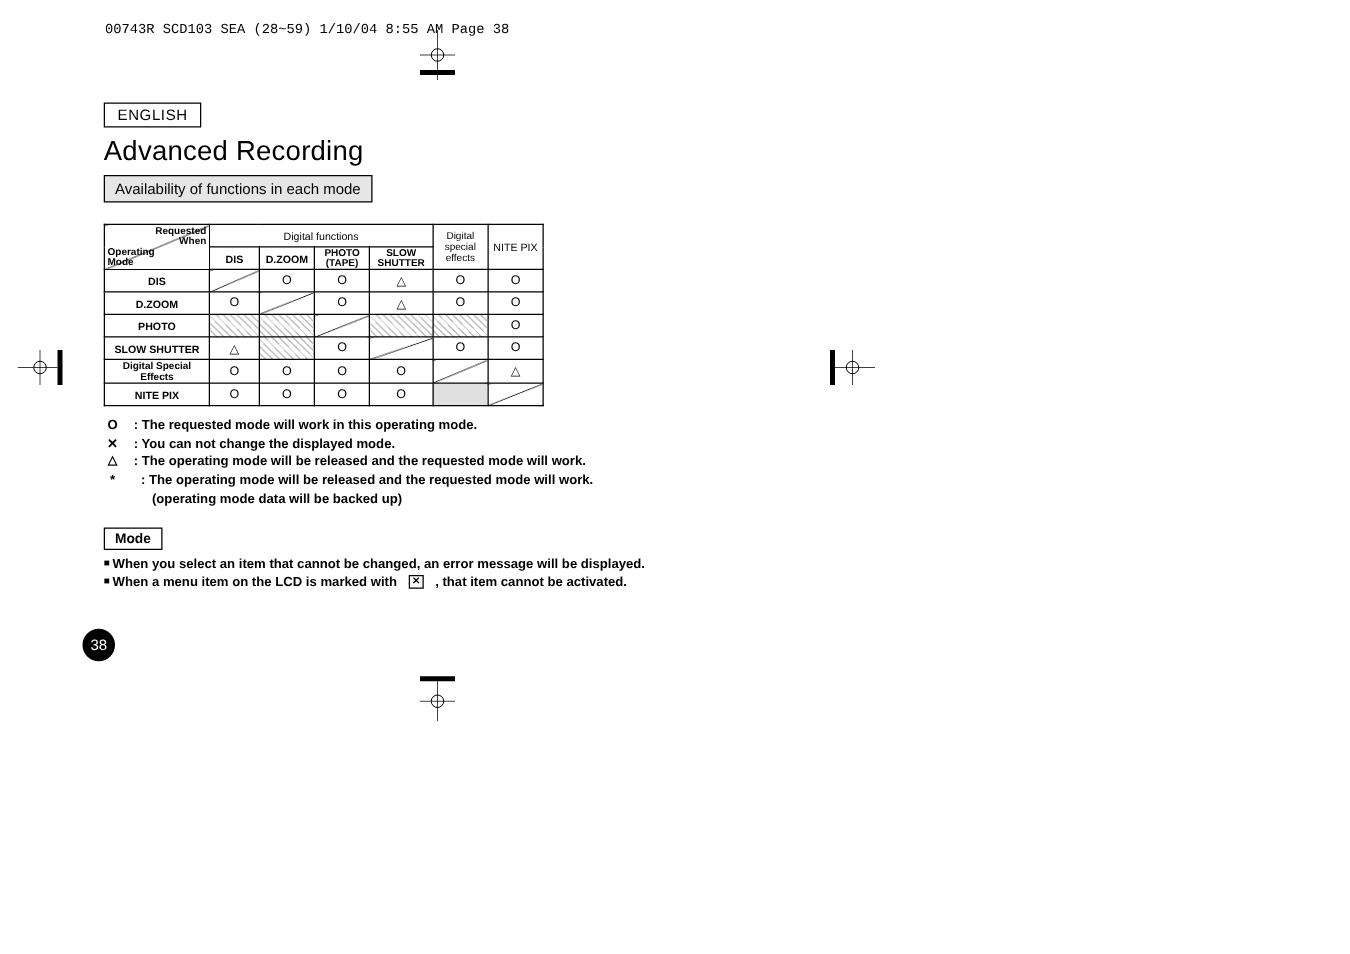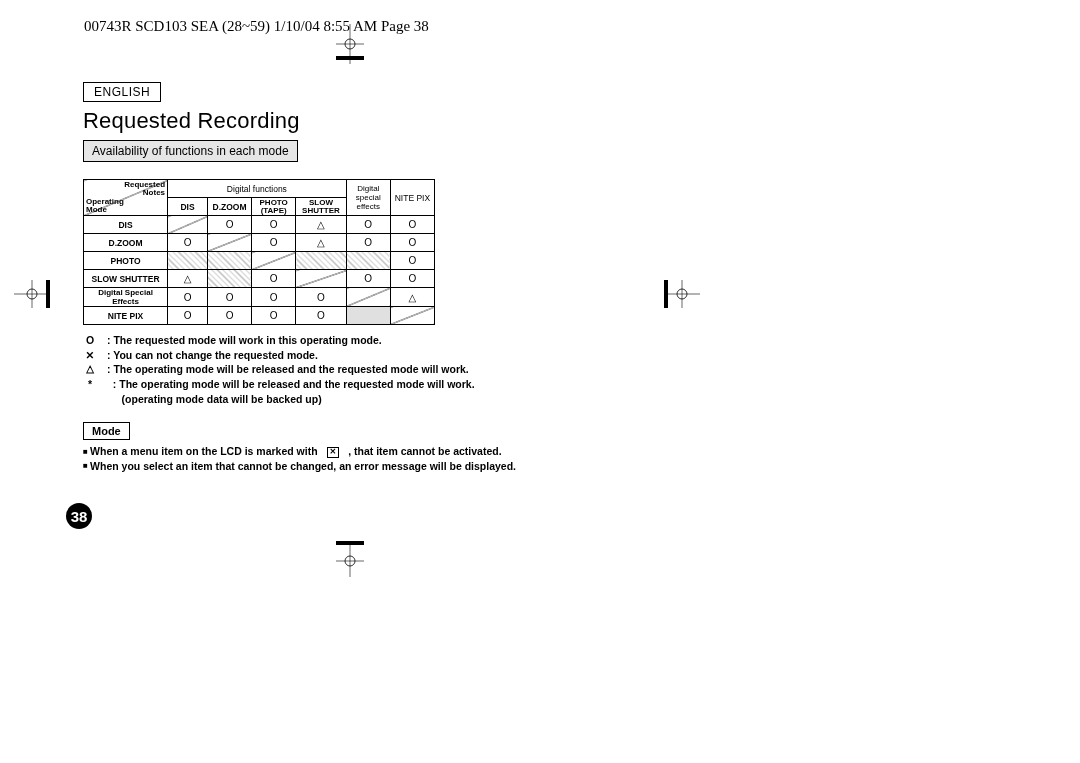--- a/index.html
+++ b/index.html
@@ -1,20 +1,20 @@
 <!DOCTYPE html>
 <html><head>
 <meta charset="utf-8">
 <style>
   html,body{margin:0;padding:0;background:#fff;font-family:Arial,Helvetica,sans-serif;color:#000}
   .page{position:relative;width:1080px;height:763px;overflow:hidden}
   
   .crop{position:absolute}
   .crop svg{display:block}
-  .header-text{position:absolute;left:84px;top:18px;font-size:15px;font-family:Liberation Serif, serif;color:#000}
+  .header-text{position:absolute;left:84px;top:18px;font-size:11px;font-family:Liberation Mono, monospace;color:#000}
   .content{position:absolute;left:83px;top:82px;width:500px}
   .lang-box{display:inline-block;border:1px solid #000;padding:2px 10px;font-size:12px;letter-spacing:0.5px}
   .title{font-size:22px;font-weight:400;margin:6px 0 6px 0;letter-spacing:0.2px}
   .subtitle{display:inline-block;border:1px solid #000;background:#e6e6e6;padding:3px 8px;font-size:12px;margin-bottom:17px}
   table.avail{border-collapse:collapse;table-layout:fixed;width:352px;font-size:9px}
   table.avail th,table.avail td{border:1px solid #000;text-align:center;vertical-align:middle;padding:0;height:17px}
   table.avail th{font-weight:bold}
   .c-corner{position:relative;font-size:8px;line-height:1;padding:0}
   .c-corner .req{position:absolute;right:2px;top:1px}
   .c-corner .op{position:absolute;left:2px;bottom:1px}
@@ -23,21 +23,21 @@
   .tri{font-size:10px}
   .diag{background:linear-gradient(to bottom right,#fff 0%,#fff calc(50% - 0.6px),#000 50%,#fff calc(50% + 0.6px),#fff 100%)}
   .hatch{background:repeating-linear-gradient(45deg,#fff,#fff 3px,#bbb 3px,#bbb 4px)}
   .greycell{background:#e0e0e0}
   .legend{margin-top:8px;font-size:10.5px;font-weight:bold;line-height:1.4}
   .legend .row{display:flex;gap:10px}
   .legend .sym{width:14px;text-align:center;flex-shrink:0}
   .notes-box{display:inline-block;border:1px solid #000;padding:2px 8px;font-size:11px;font-weight:bold;margin-top:16px}
   .notes-list{margin:4px 0 0 0;padding:0;list-style:none;font-size:10.5px;font-weight:bold;line-height:1.35}
   .notes-list li::before{content:"■ ";font-size:8px;vertical-align:middle}
-  .pagenum{position:absolute;left:66px;top:503px;width:26px;height:26px;border-radius:50%;background:#000;color:#fff;font-size:15px;font-weight:bold;display:flex;align-items:center;justify-content:center}
+  .pagenum{position:absolute;left:66px;top:503px;width:26px;height:26px;border-radius:50%;background:#000;color:#fff;font-size:12px;font-weight:normal;display:flex;align-items:center;justify-content:center}
   .lcd-icon{display:inline-block;border:1px solid #000;padding:0 2px;font-size:8px;line-height:1.1;vertical-align:middle;margin:0 6px;font-weight:bold}
 </style>
 </head>
 <body>
 
 <div class="page">
 
   <div class="crop" style="left:336px;top:24px">
     <svg width="28" height="40">
         <circle cx="14" cy="20" r="5" fill="none" stroke="#000" stroke-width="0.8"></circle>
@@ -68,38 +68,38 @@
         <circle cx="22" cy="14" r="5" fill="none" stroke="#000" stroke-width="0.8"></circle>
         <line x1="8" y1="14" x2="40" y2="14" stroke="#000" stroke-width="0.6"></line>
         <line x1="22" y1="0" x2="22" y2="28" stroke="#000" stroke-width="0.6"></line>
       </svg>
   </div>
 
   <div class="header-text">00743R SCD103 SEA (28~59)  1/10/04 8:55 AM  Page 38</div>
 
   <div class="content">
     <div class="lang-box">ENGLISH</div>
-    <div class="title">Requested Recording</div>
+    <div class="title">Advanced Recording</div>
     <div class="subtitle">Availability of functions in each mode</div>
 
     <table class="avail">
       <colgroup>
         <col style="width:80px">
           <col style="width:38px">
           <col style="width:42px">
           <col style="width:42px">
           <col style="width:48px">
           <col style="width:42px">
           <col style="width:42px">
       </colgroup>
       <tbody>
           <tr>
         <th rowspan="2" class="c-corner diag">
           <span class="req" style="white-space:pre;text-align:right">Requested
-Notes</span>
+When</span>
           <span class="op" style="white-space:pre;text-align:left">Operating
 Mode</span>
         </th>
         <th colspan="4" style="font-weight:normal;font-size:8.5px">Digital functions</th>
         <th rowspan="2" style="font-weight:normal;font-size:8px;white-space:pre">Digital
 special
 effects</th>
         <th rowspan="2" style="font-weight:normal;font-size:8.5px">NITE PIX</th>
       </tr>
       <tr>
@@ -168,38 +168,38 @@
     </tbody>
       </table>
 
     <div class="legend">
       <div class="row">
           <span class="sym">O</span>
           <span>  : The requested mode will work in this operating mode.</span>
         </div>
       <div class="row">
           <span class="sym">✕</span>
-          <span>  : You can not change the requested mode.</span>
+          <span>  : You can not change the displayed mode.</span>
         </div>
       <div class="row">
           <span class="sym tri">△</span>
           <span>  : The operating mode will be released and the requested mode will work.</span>
         </div>
       <div class="row">
           <span class="sym">*</span>
           <span style="white-space:pre">  : The operating mode will be released and the requested mode will work.
      (operating mode data will be backed up)</span>
         </div>
     </div>
 
     <div class="notes-box">Mode</div>
     <ul class="notes-list">
+      <li>When you select an item that cannot be changed, an error message will be displayed.</li>
       <li>
         <span>When a menu item on the LCD is marked with </span>
         <span class="lcd-icon">✕</span>
         <span>, that item cannot be activated.</span>
       </li>
-      <li>When you select an item that cannot be changed, an error message will be displayed.</li>
     </ul>
   </div>
 
   <div class="pagenum">38</div>
 </div>
 
 </body></html>

